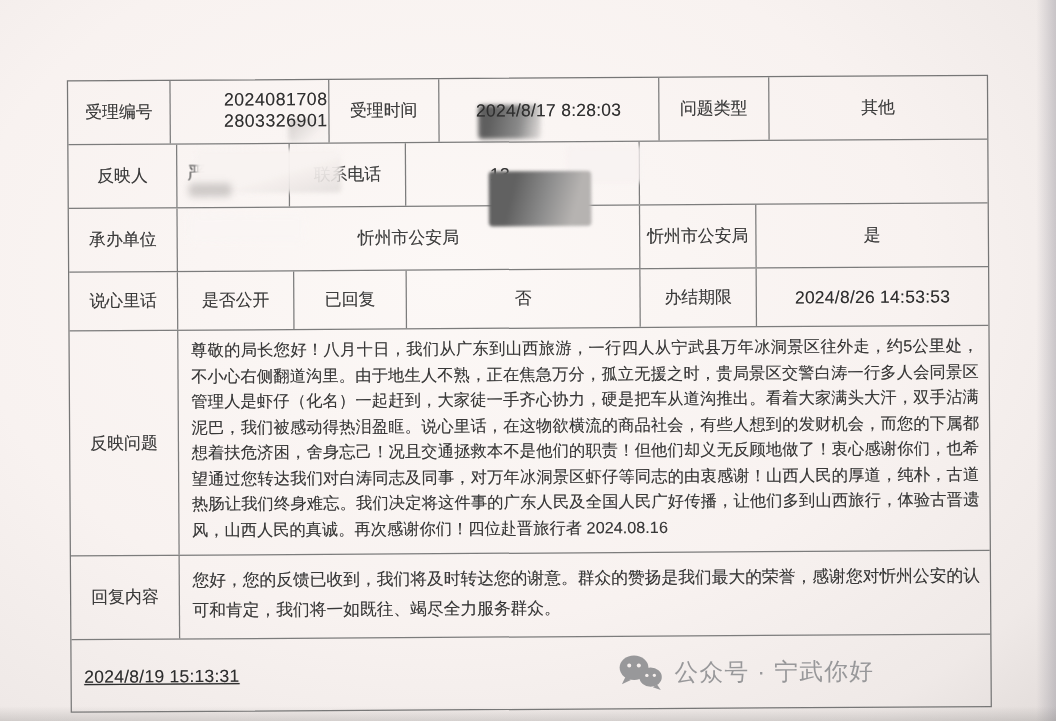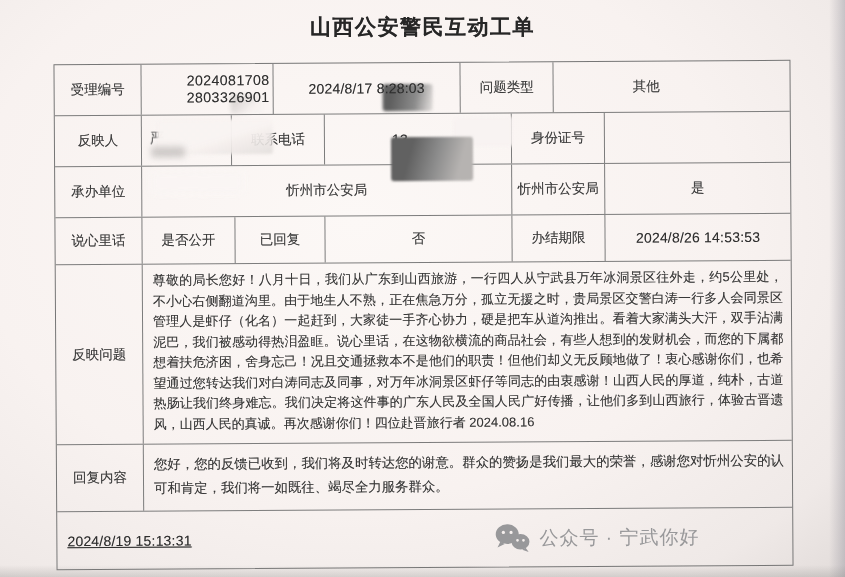--- a/index.html
+++ b/index.html
@@ -75,53 +75,52 @@
   .p-unit{left:96px;top:107px;width:92px;height:22px;
     background:rgba(250,246,244,0.75);filter:blur(3px);}
   .frag{position:absolute;left:8px;top:14px;font-size:14px;color:#5a5a5a;filter:blur(0.6px);}
   .phone-prefix{position:relative;left:-18px;}
 </style>
 </head>
 <body>
 
 <div class="photo">
 
-  <div class="doc-title">山西公安警民互动工单</div>
 
   <div class="tbl">
 
     <div class="patch z1 p-corner"></div>
     <div class="patch z1 p-date"></div>
     <div class="patch z3 p-name"></div>
     <div class="patch z3 p-name-tail"></div>
     <div class="patch z3 p-phone"></div>
     <div class="patch z3 p-phone-box"></div>
     <div class="patch z1 p-unit"></div>
 
     <div class="row h50">
       <div class="cell wA label">受理编号</div>
       <div class="cell wB two-line">
         <span>2024081708</span>
         <span>2803326901</span>
       </div>
+      <div class="cell wC label">受理时间</div>
       <div class="cell wD num">2024/8/17 8:28:03</div>
       <div class="cell wE label">问题类型</div>
       <div class="cell wF">其他</div>
     </div>
 
     <div class="row h50">
       <div class="cell wA label">反映人</div>
       <div class="cell wB">
         <span class="frag">严</span>
       </div>
       <div class="cell wC label">联系电话</div>
       <div class="cell wD num">
         <span class="phone-prefix">13</span>
       </div>
-      <div class="cell wE label">身份证号</div>
       <div class="cell wF"></div>
     </div>
 
     <div class="row h50">
       <div class="cell wA label">承办单位</div>
       <div class="cell wBCD">忻州市公安局</div>
       <div class="cell wE label">忻州市公安局</div>
       <div class="cell wF">是</div>
     </div>
 

